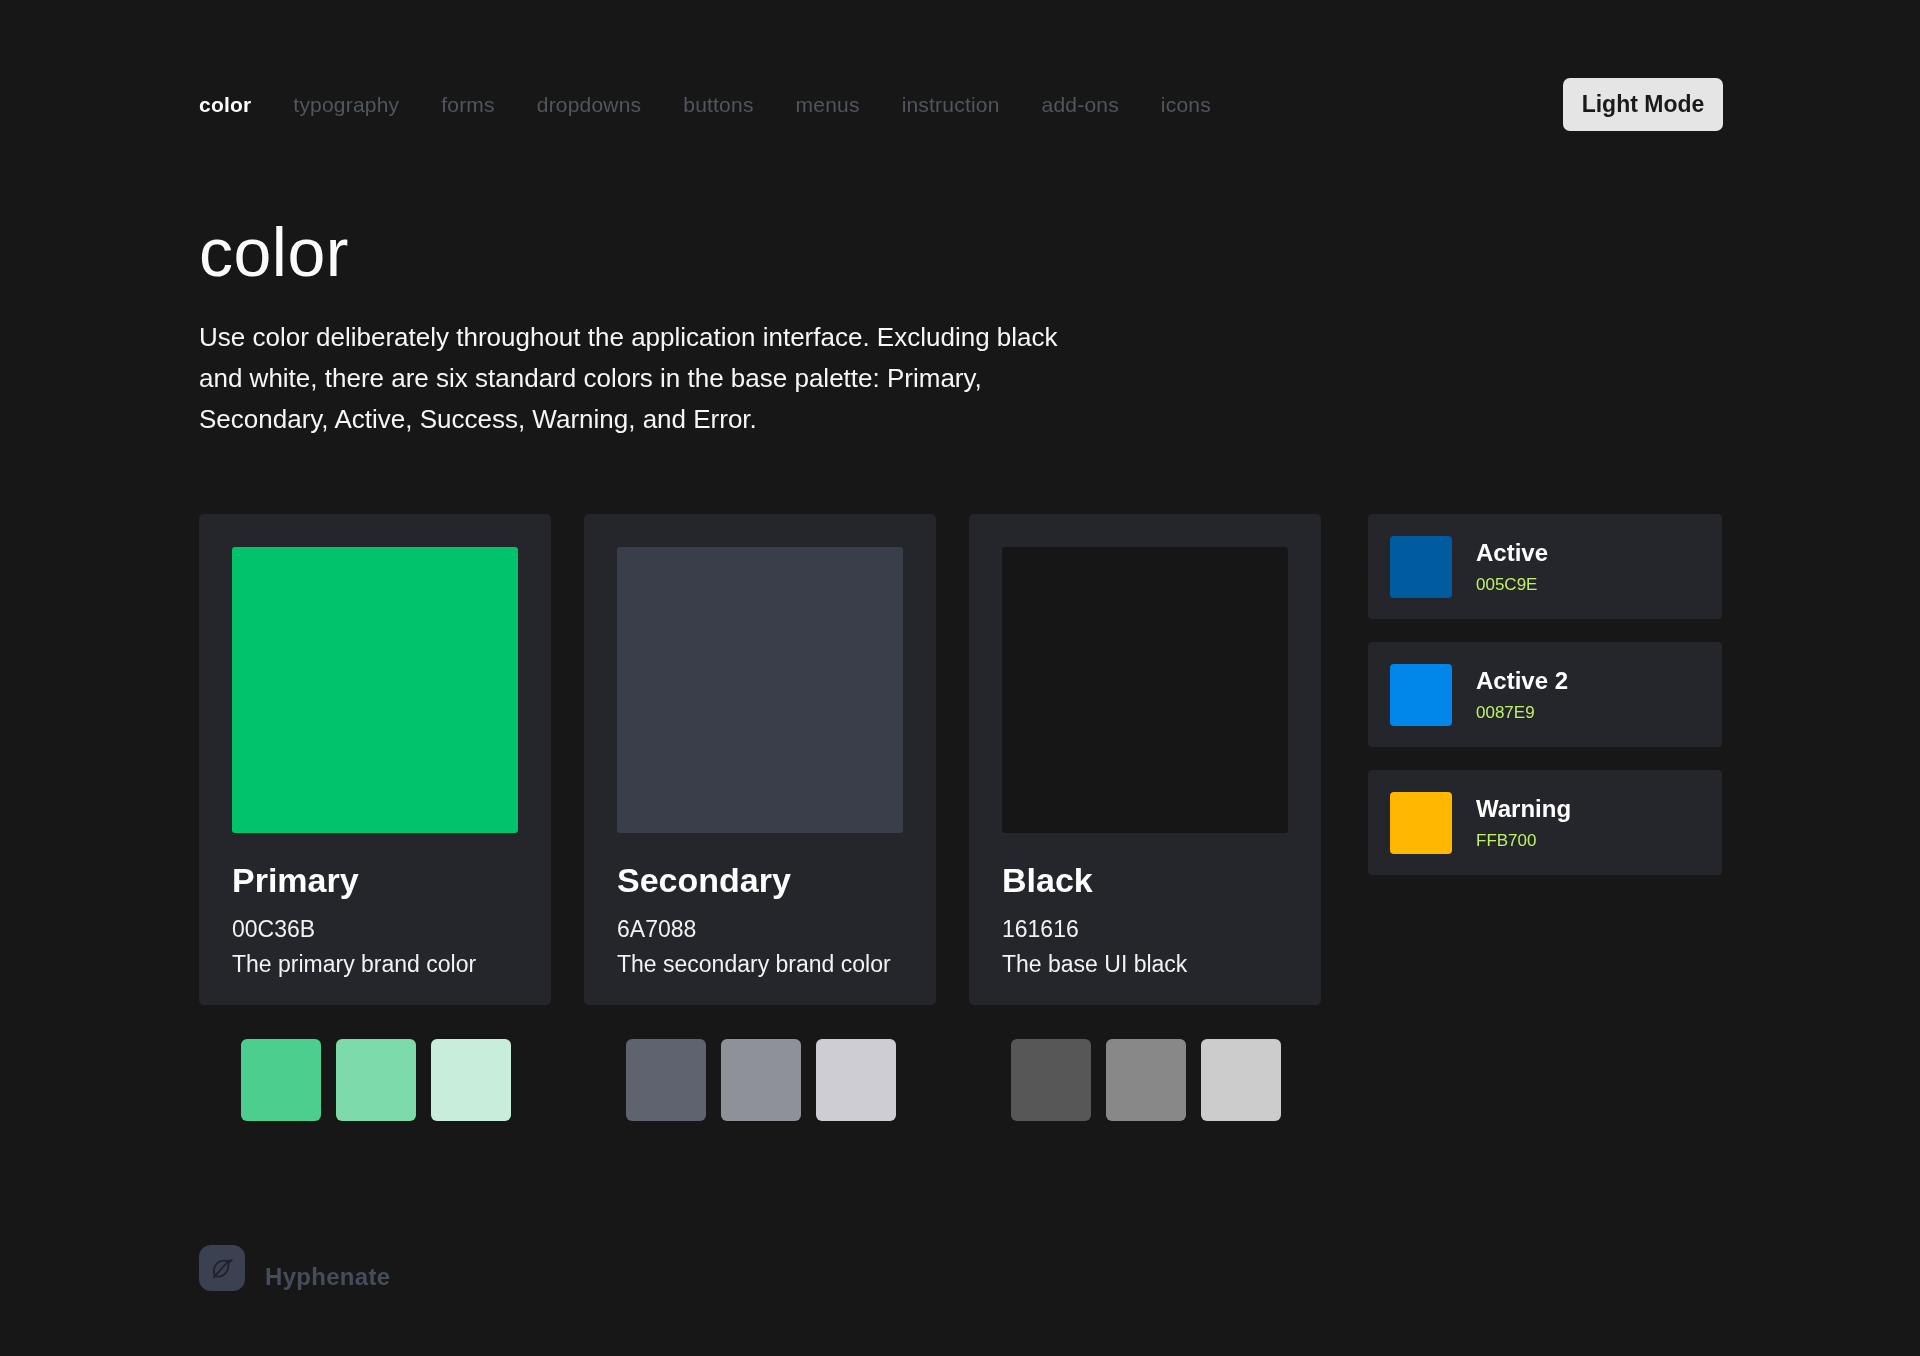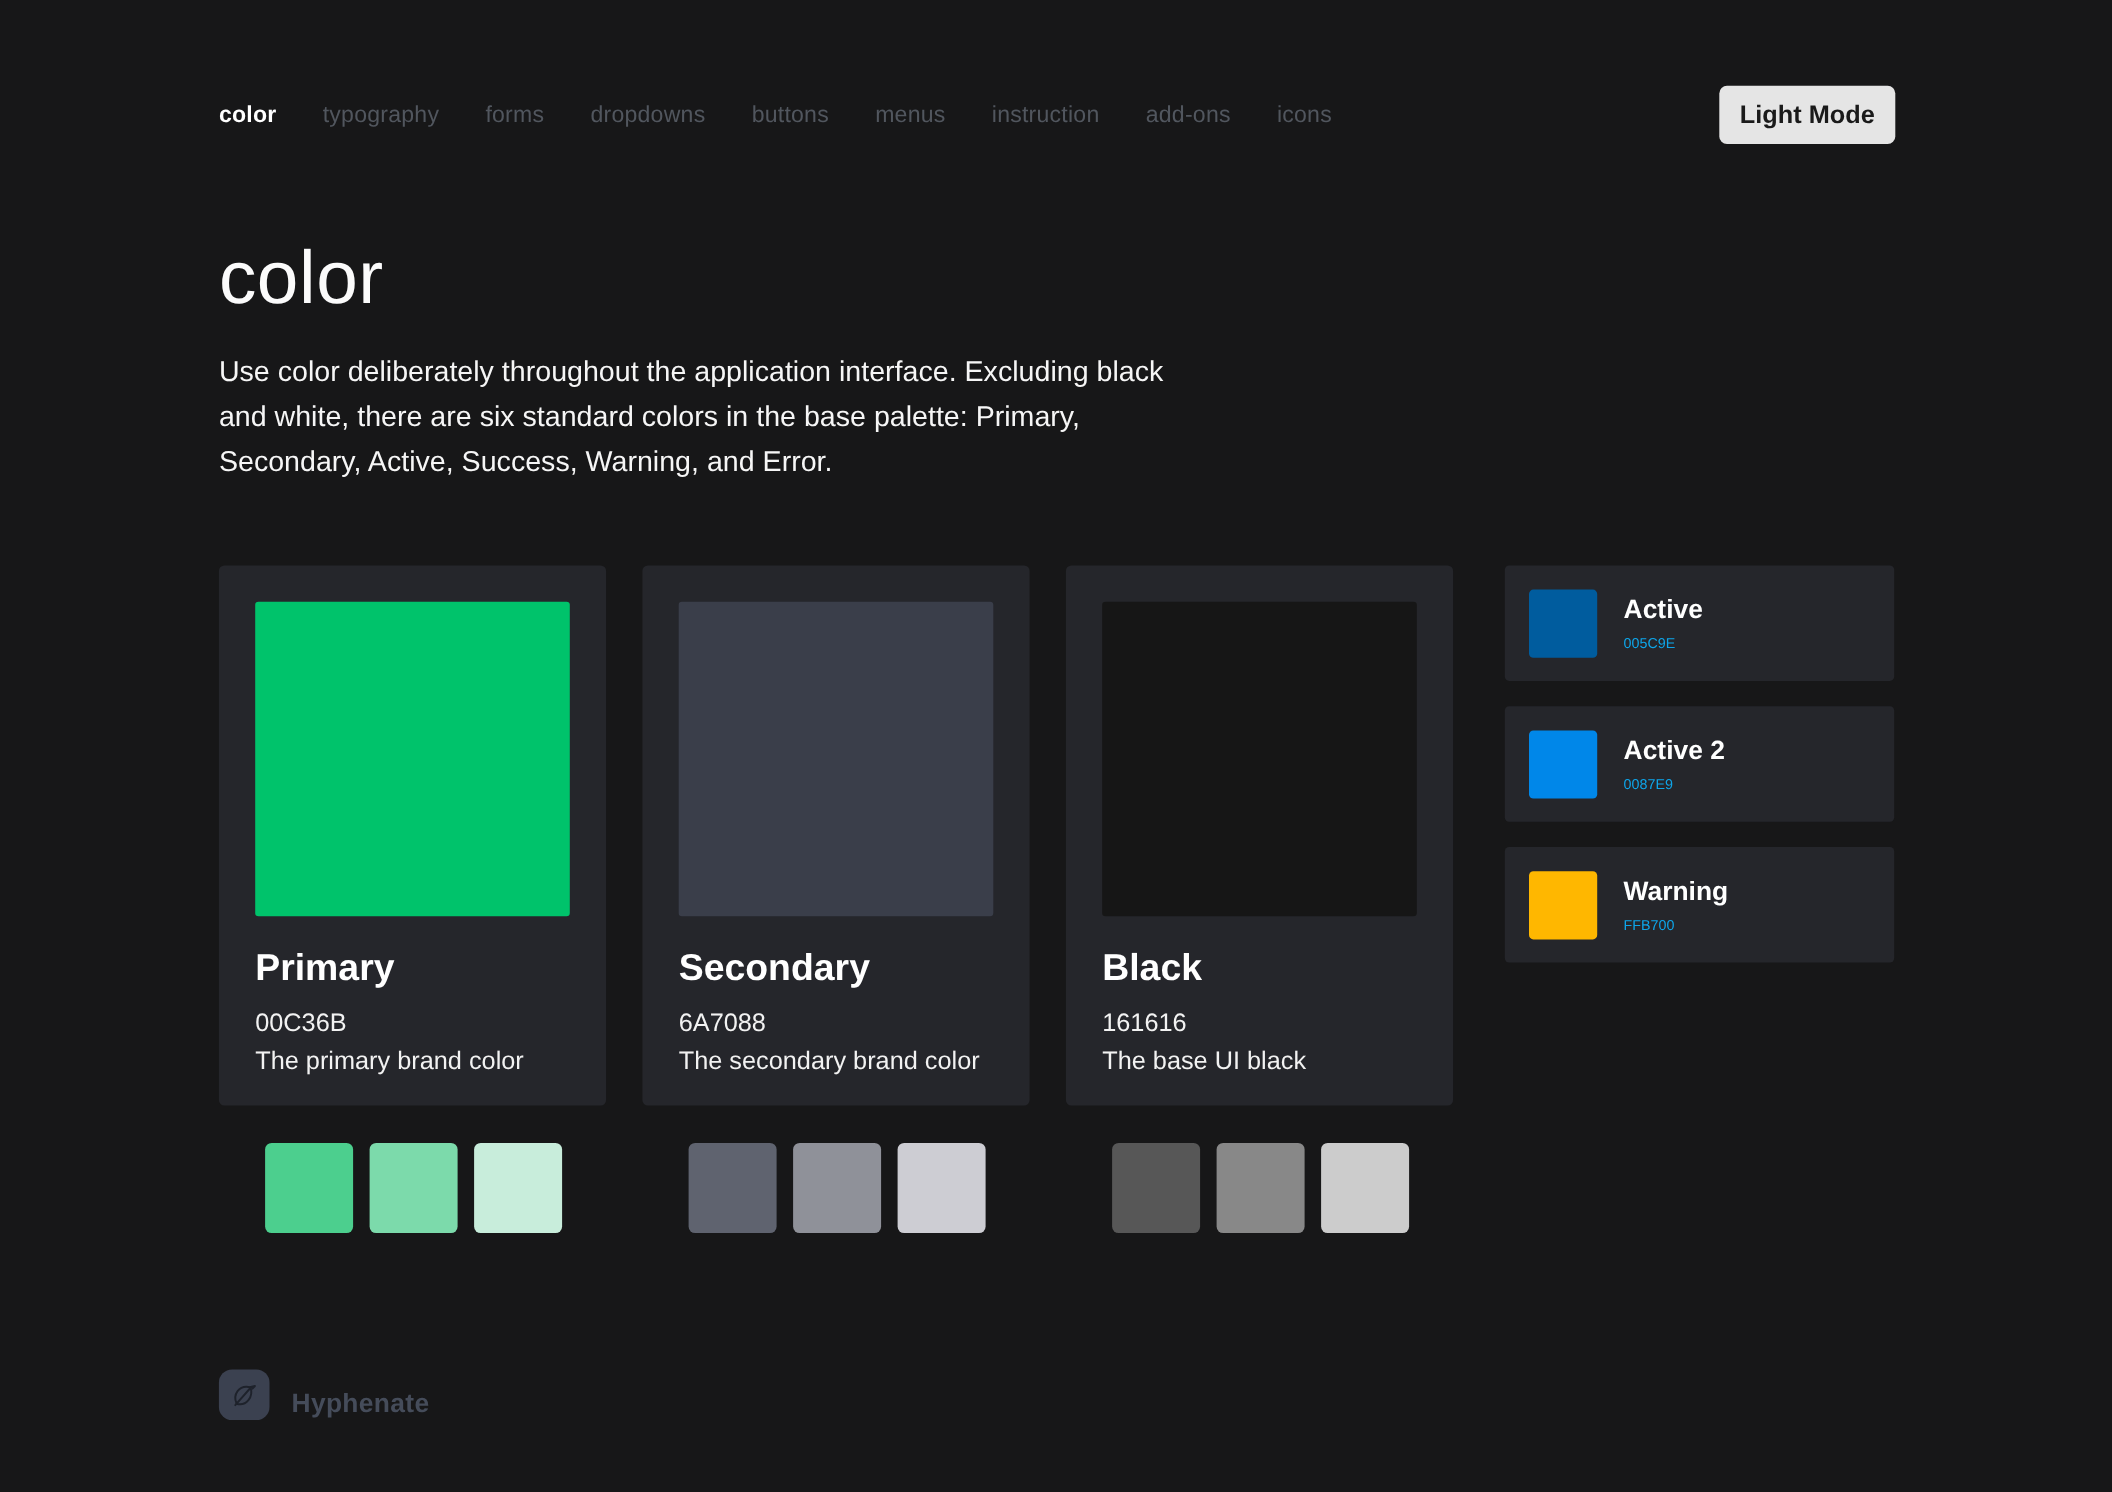--- a/index.html
+++ b/index.html
@@ -59,21 +59,21 @@
   .side-col {
     width:354px; margin-left:14px; display:flex; flex-direction:column; gap:23px;
   }
   .side-card {
     width:354px; height:105px; background:#25262b; border-radius:4px;
     display:flex; align-items:center; padding-left:22px;
   }
   .mini-swatch { width:62px; height:62px; border-radius:4px; flex:0 0 auto; }
   .side-text { margin-left:24px; }
   .side-name { font-size:24px; font-weight:700; color:#ffffff; }
-  .side-hex  { margin-top:8px; font-size:13px; color:#0ea5e9; }
+  .side-hex  { margin-top:8px; font-size:17px; color:#bef264; }
 
   
   .brand {
     display:flex; align-items:flex-end; gap:20px; margin-top:124px;
     cursor:pointer; width:max-content;
   }
   .brand-icon {
     width:46px; height:46px; border-radius:12px; background:#3b4150;
     display:flex; align-items:center; justify-content:center;
   }

